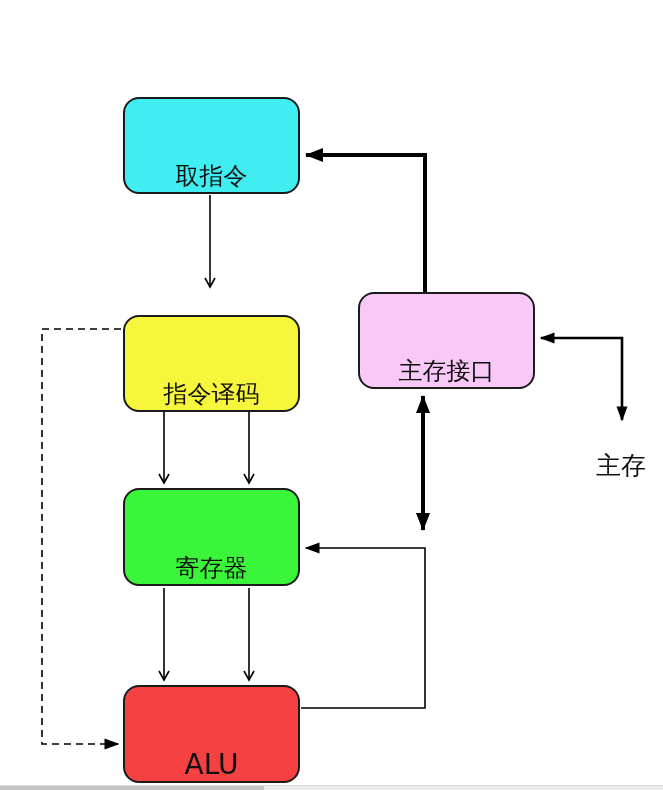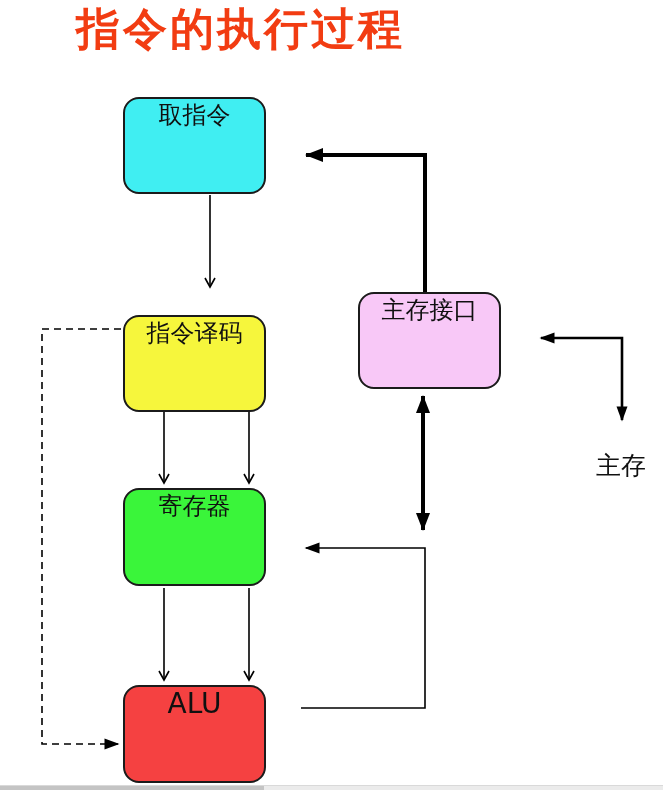--- a/index.html
+++ b/index.html
@@ -6,23 +6,23 @@
   .canvas {
     position:relative; width:663px; height:790px; background:#ffffff;
     overflow:hidden; font-family:"DejaVu Sans","Liberation Sans",sans-serif;
   }
   .title {
     position:absolute; left:76px; top:0px; font-size:44px; font-weight:bold;
     letter-spacing:3px; white-space:nowrap;
   }
   .connector-layer { position:absolute; left:0; top:0; }
   .node {
-    position:absolute; width:143px; height:97px; box-sizing:border-box;
+    position:absolute; width:177px; height:97px; box-sizing:border-box;
     border:2px solid #1b1b1b; border-radius:16px;
-    display:flex; align-items:flex-start; justify-content:center;
+    display:flex; align-items:flex-end; justify-content:center;
   }
   .node-label { font-size:24px; color:#101010; }
   #n-fetch    { left:123px; top:97px;  }
   #n-decode   { left:123px; top:293px; }
   #n-miface   { left:358px; top:292px;font-family:Liberation Mono, monospace; }
   #n-regs     { left:123px; top:488px; height:98px; }
   #n-alu      { left:123px; top:685px; height:98px; }
   #n-alu .node-label { font-size:28px; }
   .ext-label {
     position:absolute; left:596px; top:449px; font-size:25px; color:#101010;
@@ -33,21 +33,20 @@
     position:absolute; left:0; top:785px; width:663px; height:5px;
     border-top:1px solid #d9d9d9; box-sizing:border-box;
   }
   .hscroll-thumb { position:absolute; left:0; top:0; width:264px; height:5px; }
 </style>
 </head>
 <body>
 
 <div class="canvas">
 
-  <div class="title" style="color: rgb(242, 60, 18);">指令的执行过程</div>
 
   <svg class="connector-layer" width="663" height="790" viewBox="0 0 663 790">
     <defs>
       <marker id="vee" markerUnits="userSpaceOnUse" markerWidth="14" markerHeight="14" refX="10" refY="7" orient="auto-start-reverse">
         <path d="M2,2 L11,7 L2,12" fill="none" stroke="#000" stroke-width="1.6"></path>
       </marker>
       <marker id="tri" markerUnits="userSpaceOnUse" markerWidth="18" markerHeight="14" refX="15" refY="7" orient="auto-start-reverse">
         <path d="M1.5,1.5 L16.5,7 L1.5,12.5 Z" fill="#000"></path>
       </marker>
       <marker id="triBig" markerUnits="userSpaceOnUse" markerWidth="22" markerHeight="18" refX="19" refY="9" orient="auto-start-reverse">

